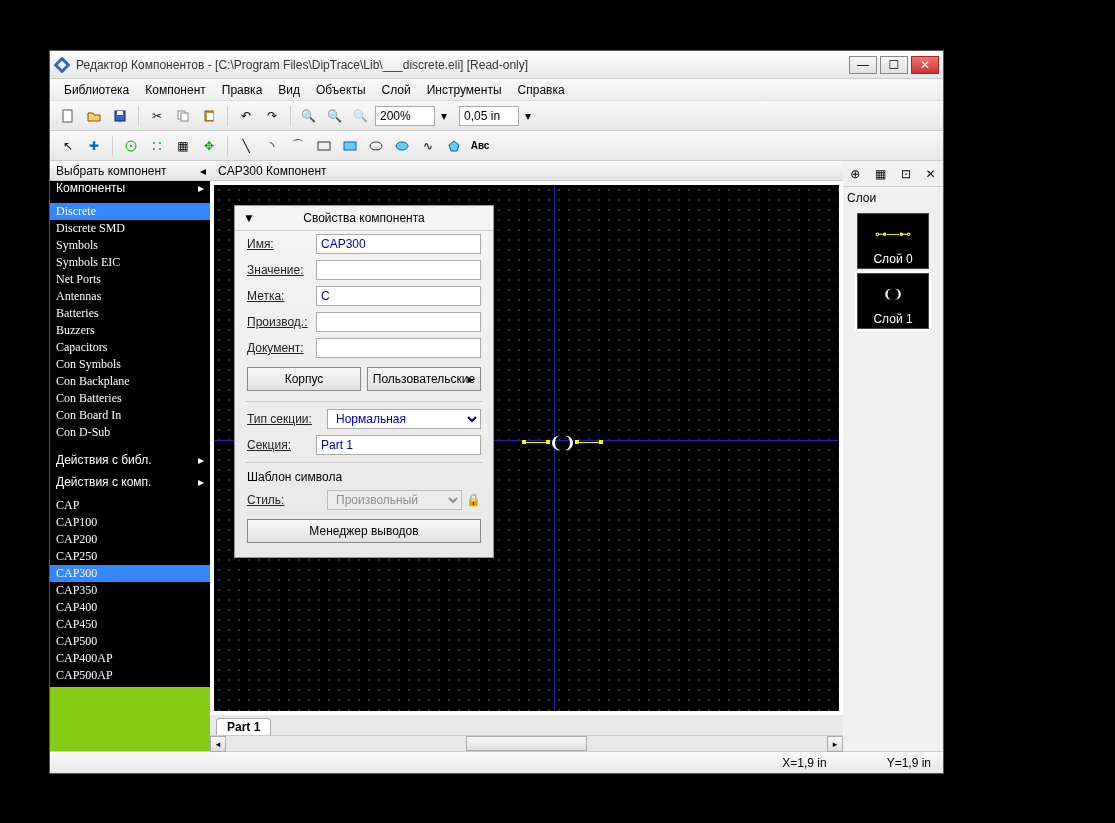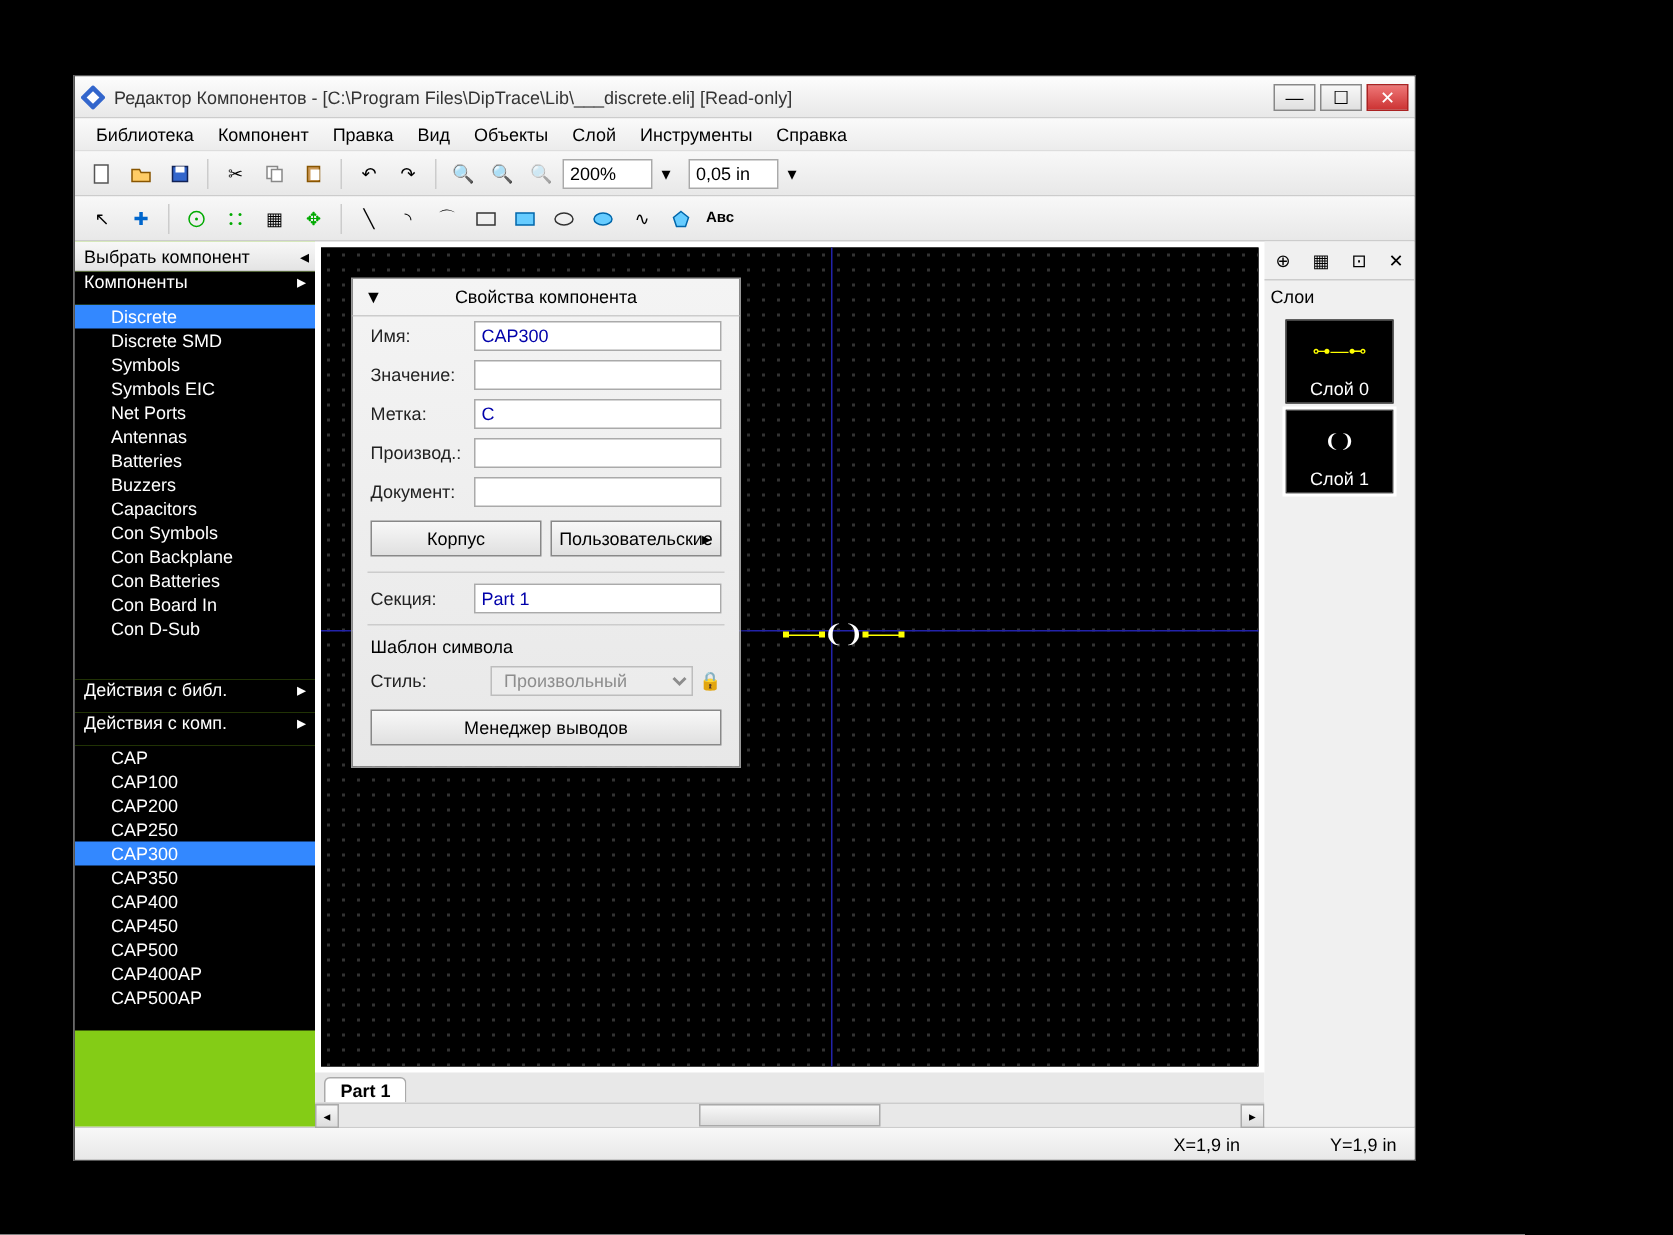--- a/index.html
+++ b/index.html
@@ -19,21 +19,21 @@
 .zoom { width: 60px; height: 20px; border: 1px solid #aaa; padding: 0 4px; background: #fff; }
 .body { display: flex; height: calc(100% - 28px - 22px - 30px - 30px - 22px); }
 .sidebar { width: 160px; display: flex; flex-direction: column; background: #84cc16; }
 .side-hdr { height: 20px; background: linear-gradient(#f8f8f8,#e4e4e4); display: flex; align-items: center; padding: 0 6px; border-bottom: 1px solid #ccc; position: relative; }
 .side-hdr .arrow { position: absolute; right: 4px; }
 .side-black { background: #000; color: #fff; height: 22px; display: flex; align-items: flex-start; padding: 0 6px; position: relative; }
 .side-black .arrow { position: absolute; right: 6px; color: #fff; }
 .listbox { background: #000; color: #fff; overflow-y: scroll; flex-shrink: 0; }
 .listbox.lib { height: 250px; }
 .listbox.comp { height: 190px; }
-.listitem { padding: 1px 24px; cursor: pointer; white-space: nowrap; }
+.listitem { padding: 1px 6px; cursor: pointer; white-space: nowrap; font-family: Liberation Serif, serif; }
 .listitem.sel { background: #38f; }
 .content { flex: 1; display: flex; flex-direction: column; }
 .content-hdr { height: 20px; background: linear-gradient(#f8f8f8,#e4e4e4); padding: 0 8px; display: flex; align-items: center; border-bottom: 1px solid #ccc; }
 .canvas-wrap { flex: 1; position: relative; background: #000; margin: 4px; }
 .canvas { position: absolute; inset: 0; background: #000; background-image: radial-gradient(#333 1px, transparent 1px); background-size: 10px 10px; }
 .crosshair-v { position: absolute; left: 340px; top: 0; bottom: 0; width: 1px; background: #22a; }
 .crosshair-h { position: absolute; top: 255px; left: 0; right: 0; height: 1px; background: #22a; }
 .cap-sym { position: absolute; left: 310px; top: 248px; display: flex; align-items: center; }
 .cap-pin { width: 24px; height: 1px; background: #ff0; position: relative; }
 .cap-pin::before, .cap-pin::after { content:''; position:absolute; width:4px; height:4px; background:#ff0; top:-2px; }
@@ -49,21 +49,21 @@
 .rp-icons { height: 26px; display: flex; align-items: center; justify-content: space-around; border-bottom: 1px solid #ccc; }
 .rp-hdr { text-align: left; padding: 4px; }
 .layer-thumb { width: 72px; height: 56px; background: #000; margin: 4px auto; border: 1px solid #444; color: #fff; display: flex; flex-direction: column; align-items: center; justify-content: flex-end; padding: 2px; position: relative; }
 .layer-thumb.sel { outline: 2px solid #fff; }
 .layer-thumb .sym { flex: 1; display: flex; align-items: center; justify-content: center; font-size: 14px; }
 .statusbar { height: 22px; background: linear-gradient(#f8f8f8,#e8e8e8); display: flex; align-items: center; justify-content: flex-end; padding: 0 12px; gap: 60px; border-top: 1px solid #ccc; }
 .props { position: absolute; left: 20px; top: 20px; width: 260px; background: linear-gradient(#f4f4f4,#e8e8e8); border: 1px solid #999; box-shadow: 2px 2px 6px rgba(0,0,0,0.4); padding-bottom: 8px; }
 .props-title { text-align: center; padding: 5px; position: relative; border-bottom: 1px solid #ccc; }
 .props-title .tri { position: absolute; left: 8px; }
 .prow { display: flex; align-items: center; padding: 3px 12px; }
-.prow label { width: 80px; color: #222; }
+.prow label { width: 80px; color: #222; text-decoration: underline; }
 .prow input, .prow select { flex: 1; height: 20px; border: 1px solid #aaa; padding: 0 4px; background: #fff; color: #00a; }
 .brow { display: flex; gap: 6px; padding: 6px 12px; }
 .pbtn { flex: 1; height: 24px; background: linear-gradient(#f8f8f8,#e0e0e0); border: 1px solid #888; cursor: pointer; position: relative; }
 .pbtn .arrow { position: absolute; right: 6px; }
 .locked { background: #eee !important; color: #666 !important; }
 .lock-icon { margin-left: 4px; color: #ca0; }
 ::-webkit-scrollbar { width: 16px; }
 ::-webkit-scrollbar-track { background: #e8e8e8; }
 ::-webkit-scrollbar-thumb { background: linear-gradient(#f8f8f8,#ddd); border: 1px solid #aaa; }
 </style>
@@ -236,20 +236,23 @@
           <div class="listitem">CAP350</div>
           <div class="listitem">CAP400</div>
           <div class="listitem">CAP450</div>
           <div class="listitem">CAP500</div>
           <div class="listitem">CAP400AP</div>
           <div class="listitem">CAP500AP</div>
         </div>
     </div>
 
     <div class="content">
+      <div class="content-hdr">
+          <span>CAP300 Компонент</span>
+        </div>
       <div class="canvas-wrap">
         <div class="canvas"></div>
         <div class="crosshair-v"></div>
         <div class="crosshair-h"></div>
         <div class="cap-sym">
           <div class="cap-pin"></div>
             <span class="cap-plates">❨❩</span>
             <div class="cap-pin"></div>
         </div>
 
@@ -277,20 +280,24 @@
           <div class="prow">
               <label>Документ:</label>
               <input value="" style="">
             </div>
           <div class="brow">
             <button class="pbtn">Корпус</button>
             <button class="pbtn"><span>Пользовательские</span><span class="arrow">▸</span></button>
           </div>
           <div style="height:1px;background:#ccc;margin:4px 10px"></div>
           <div class="prow">
+              <label>Тип секции:</label>
+            <select><option>Нормальная</option></select>
+          </div>
+          <div class="prow">
               <label>Секция:</label>
               <input value="Part 1" style="">
             </div>
           <div style="height:1px;background:#ccc;margin:4px 10px"></div>
           <div class="prow" style="font-weight:normal">
               <span>Шаблон символа</span>
             </div>
           <div class="prow">
               <label>Стиль:</label>
             <select class="locked" disabled=""><option>Произвольный</option></select>

